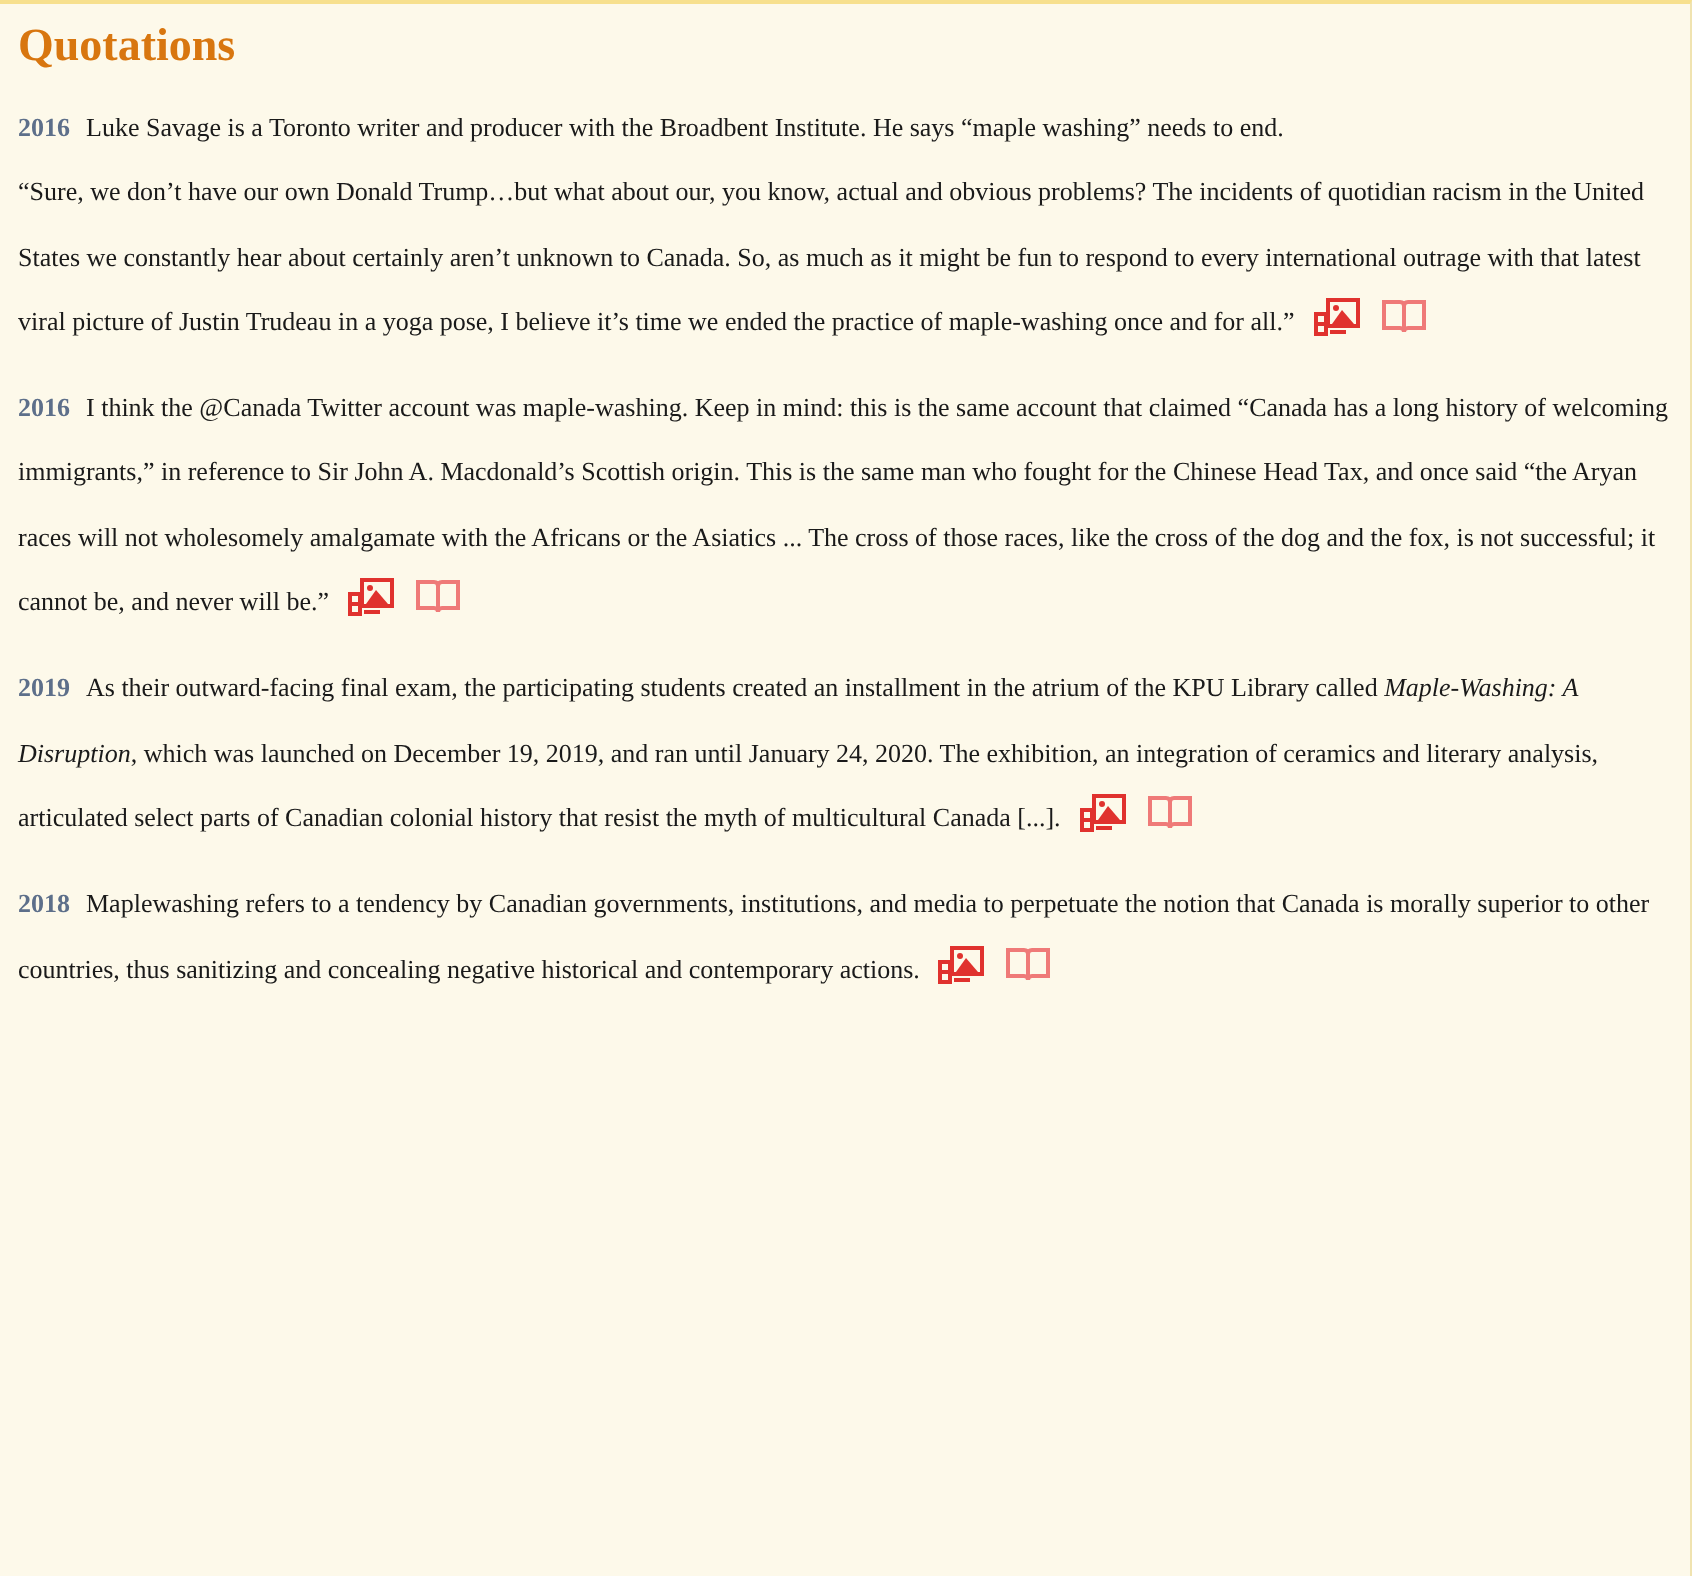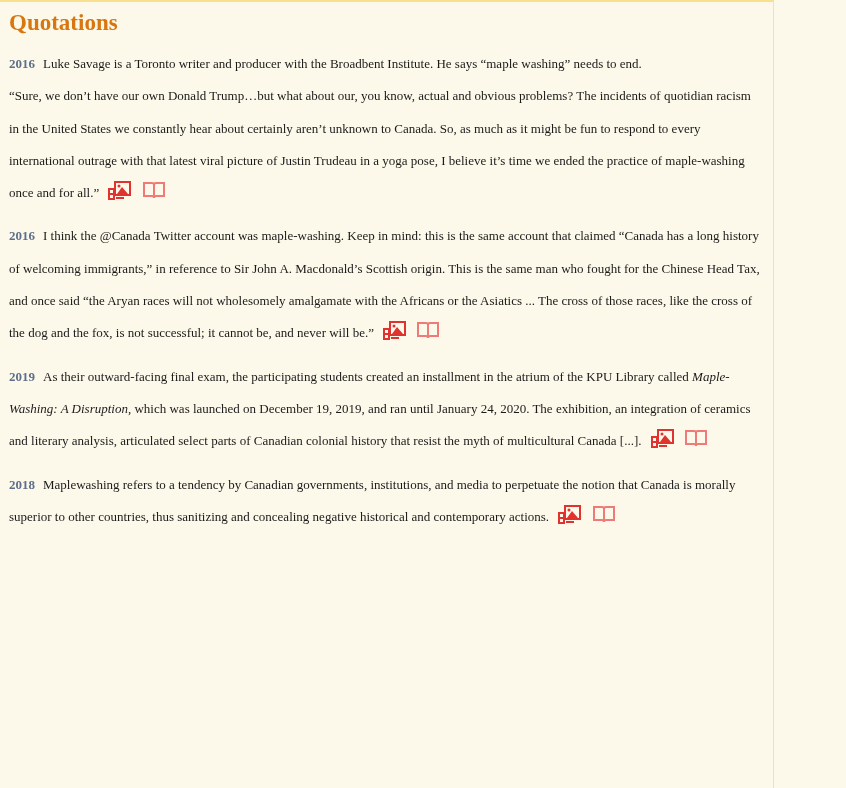--- a/index.html
+++ b/index.html
@@ -4,21 +4,21 @@
 <style>
   html, body { margin:0; padding:0; }
   body {
     width:846px; height:788px; overflow:hidden;
     background:#fdf9ea;
     font-family:"DejaVu Serif", "Liberation Serif", serif;
     color:#1a1a1a;
   }
   .panel {
     box-sizing:border-box;
-    width:774px; height:788px;
+    width:846px; height:788px;
     border-top:2px solid #f7e08e;
     border-right:1px solid #f0e3b0;
     background:#fdf9ea;
     padding:4px 10px 0 9px;
   }
   .title {
     font-family:"Liberation Serif", serif;
     font-weight:bold;
     font-size:23px;
     color:#d8760f;

